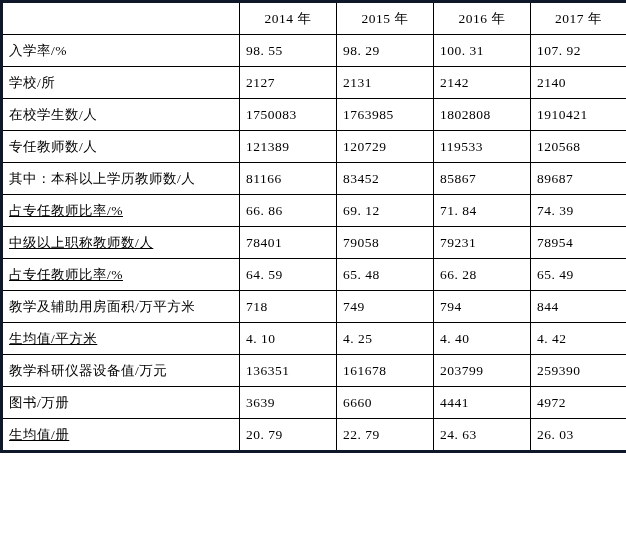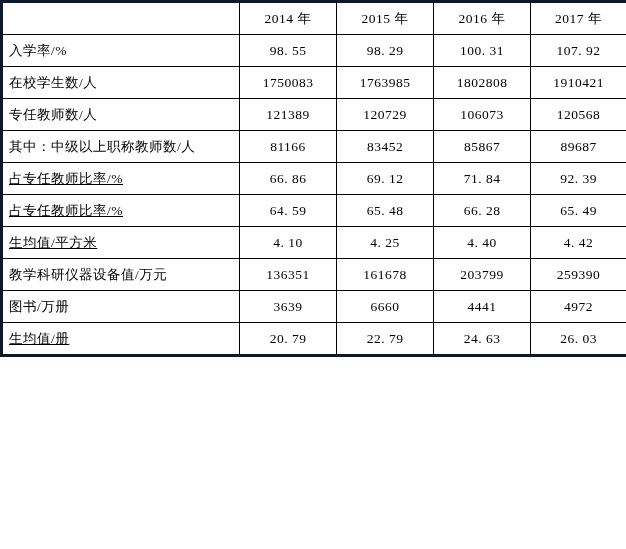--- a/index.html
+++ b/index.html
@@ -40,21 +40,20 @@
   }
   thead th.col-head {
     text-align: center;
   }
   tbody td.row-label {
     text-align: left;
     white-space: nowrap;
   }
   tbody td.row-label.indent-1 { padding-left: 16px; text-decoration: underline; }
   tbody td.num {
-    text-align: center;
     font-family: "Liberation Serif", "DejaVu Serif", serif;
   }
 </style>
 </head>
 <body>
 
 <table id="stats-table">
   <colgroup>
     <col class="label-col">
     <col class="data-col">
@@ -73,53 +72,74 @@
   </thead>
   <tbody id="table-body">
       <tr>
         <td class="row-label">入学率/%</td>
         <td class="num">98. 55</td>
         <td class="num">98. 29</td>
         <td class="num">100. 31</td>
         <td class="num">107. 92</td>
       </tr>
       <tr>
+        <td class="row-label">学校/所</td>
+        <td class="num">2127</td>
+        <td class="num">2131</td>
+        <td class="num">2142</td>
+        <td class="num">2140</td>
+      </tr>
+      <tr>
         <td class="row-label">在校学生数/人</td>
         <td class="num">1750083</td>
         <td class="num">1763985</td>
         <td class="num">1802808</td>
         <td class="num">1910421</td>
       </tr>
       <tr>
         <td class="row-label">专任教师数/人</td>
         <td class="num">121389</td>
         <td class="num">120729</td>
-        <td class="num">106073</td>
+        <td class="num">119533</td>
         <td class="num">120568</td>
       </tr>
       <tr>
-        <td class="row-label">其中：中级以上职称教师数/人</td>
+        <td class="row-label">其中：本科以上学历教师数/人</td>
         <td class="num">81166</td>
         <td class="num">83452</td>
         <td class="num">85867</td>
         <td class="num">89687</td>
       </tr>
       <tr>
         <td class="row-label indent-1">占专任教师比率/%</td>
         <td class="num">66. 86</td>
         <td class="num">69. 12</td>
         <td class="num">71. 84</td>
-        <td class="num">92. 39</td>
+        <td class="num">74. 39</td>
+      </tr>
+      <tr>
+        <td class="row-label indent-1">中级以上职称教师数/人</td>
+        <td class="num">78401</td>
+        <td class="num">79058</td>
+        <td class="num">79231</td>
+        <td class="num">78954</td>
       </tr>
       <tr>
         <td class="row-label indent-1">占专任教师比率/%</td>
         <td class="num">64. 59</td>
         <td class="num">65. 48</td>
         <td class="num">66. 28</td>
         <td class="num">65. 49</td>
+      </tr>
+      <tr>
+        <td class="row-label">教学及辅助用房面积/万平方米</td>
+        <td class="num">718</td>
+        <td class="num">749</td>
+        <td class="num">794</td>
+        <td class="num">844</td>
       </tr>
       <tr>
         <td class="row-label indent-1">生均值/平方米</td>
         <td class="num">4. 10</td>
         <td class="num">4. 25</td>
         <td class="num">4. 40</td>
         <td class="num">4. 42</td>
       </tr>
       <tr>
         <td class="row-label">教学科研仪器设备值/万元</td>

